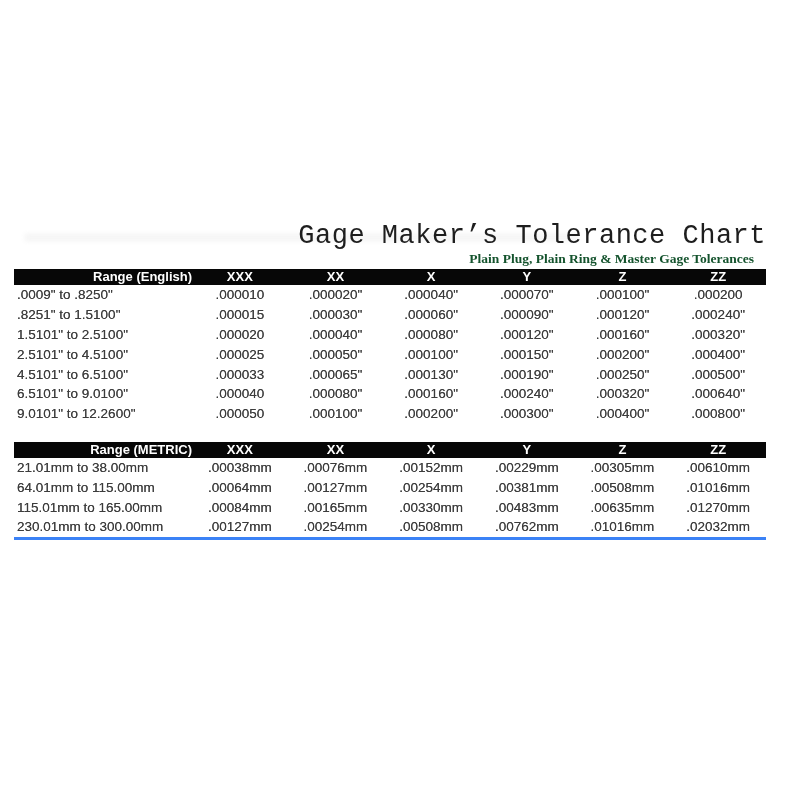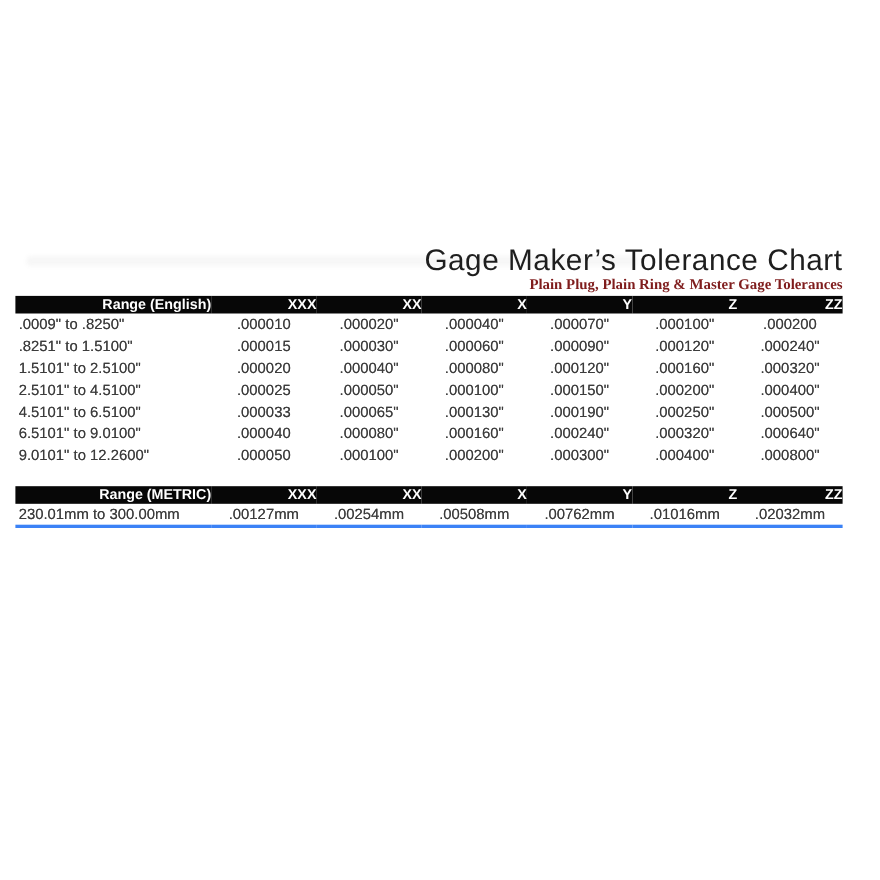--- a/index.html
+++ b/index.html
@@ -1,28 +1,28 @@
 <!DOCTYPE html>
 <html><head>
 <meta charset="utf-8">
 <style>
   html,body{margin:0;padding:0;background:#ffffff;}
   .page{position:relative;width:800px;height:800px;background:#ffffff;overflow:hidden;
         font-family:"Liberation Sans",sans-serif;}
   .artifact{position:absolute;left:24px;top:233px;width:555px;height:9px;
             background:#8a8a8a;opacity:.07;filter:blur(2px);border-radius:4px;}
   .content{position:absolute;left:14px;top:222px;width:752px;}
-  .title{font-family:Liberation Sans, sans-serif;font-size:27px;line-height:29px;
+  .title{font-family:Liberation Mono, monospace;font-size:27px;line-height:29px;
          color:#1e1e1e;text-align:right;letter-spacing:.5px;white-space:nowrap;}
   .subtitle{font-family:"Liberation Serif",serif;font-size:13.5px;font-weight:bold;
-            color:#7f1d1d;text-align:right;line-height:15px;margin:0 0 3px 0;white-space:nowrap;}
+            color:#14532d;text-align:right;line-height:15px;margin:0 12px 3px 0;white-space:nowrap;}
   table{width:100%;border-collapse:collapse;table-layout:fixed;}
   col.range-col{width:178px;}
   thead th{background:#070707;color:#ffffff;font-size:13px;font-weight:bold;
-           height:16px;line-height:16px;padding:0;text-align:right;}
+           height:16px;line-height:16px;padding:0;text-align:center;}
   thead th.range-h{text-align:right;padding-left:3px;}
   tbody td{height:19.8px;font-size:13.5px;color:#3c3c3c;text-align:center;padding:0;
            text-shadow:0 0 .5px rgba(70,70,70,.85);white-space:nowrap;}
   tbody td.range-c{text-align:left;padding-left:3px;}
   table.metric{margin-top:18px;}
   table.metric tbody tr:last-child td{border-bottom:3px solid #3b82f6;}
 </style>
 </head>
 <body>
 
@@ -136,20 +136,47 @@
             <th>XXX</th>
             <th>XX</th>
             <th>X</th>
             <th>Y</th>
             <th>Z</th>
             <th>ZZ</th>
           </tr>
         </thead>
         <tbody>
           <tr>
+            <td class="range-c">21.01mm to 38.00mm</td>
+            <td>.00038mm</td>
+            <td>.00076mm</td>
+            <td>.00152mm</td>
+            <td>.00229mm</td>
+            <td>.00305mm</td>
+            <td>.00610mm</td>
+          </tr>
+          <tr>
+            <td class="range-c">64.01mm to 115.00mm</td>
+            <td>.00064mm</td>
+            <td>.00127mm</td>
+            <td>.00254mm</td>
+            <td>.00381mm</td>
+            <td>.00508mm</td>
+            <td>.01016mm</td>
+          </tr>
+          <tr>
+            <td class="range-c">115.01mm to 165.00mm</td>
+            <td>.00084mm</td>
+            <td>.00165mm</td>
+            <td>.00330mm</td>
+            <td>.00483mm</td>
+            <td>.00635mm</td>
+            <td>.01270mm</td>
+          </tr>
+          <tr>
             <td class="range-c">230.01mm to 300.00mm</td>
             <td>.00127mm</td>
             <td>.00254mm</td>
             <td>.00508mm</td>
             <td>.00762mm</td>
             <td>.01016mm</td>
             <td>.02032mm</td>
           </tr>
         </tbody>
       </table>

